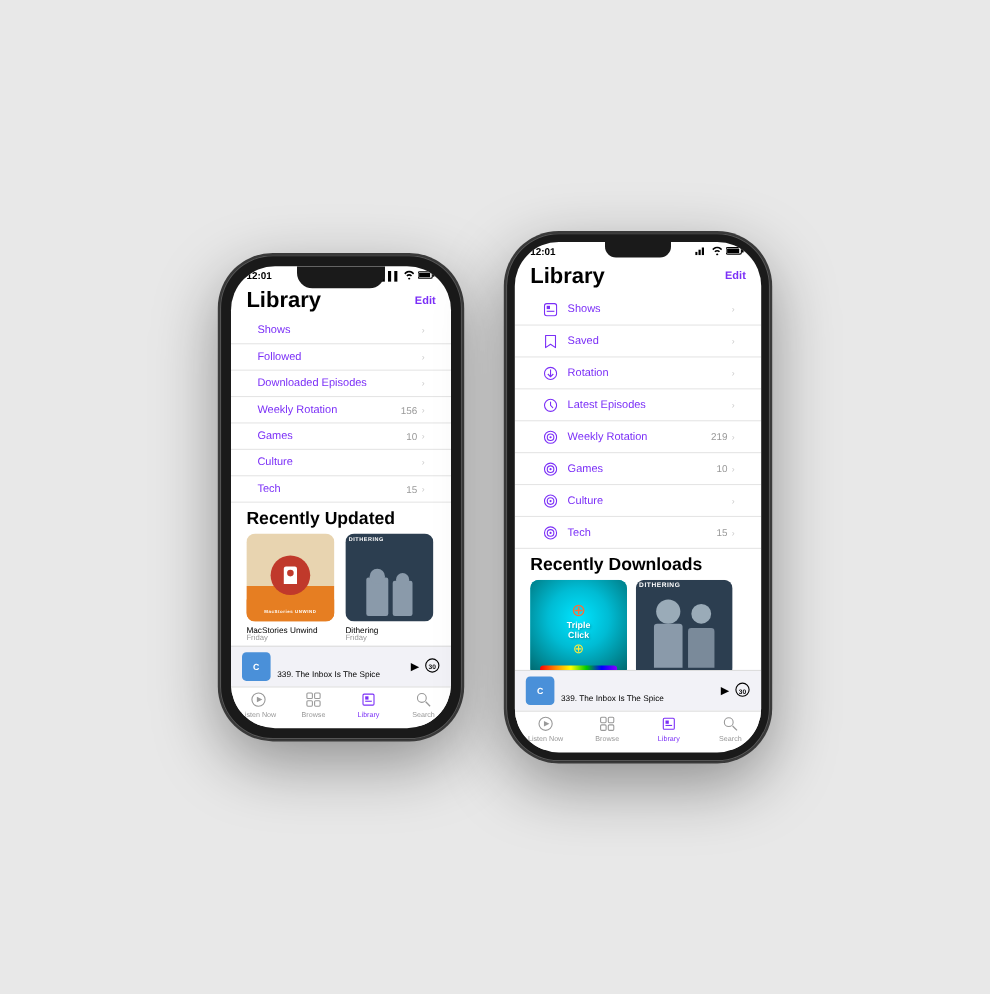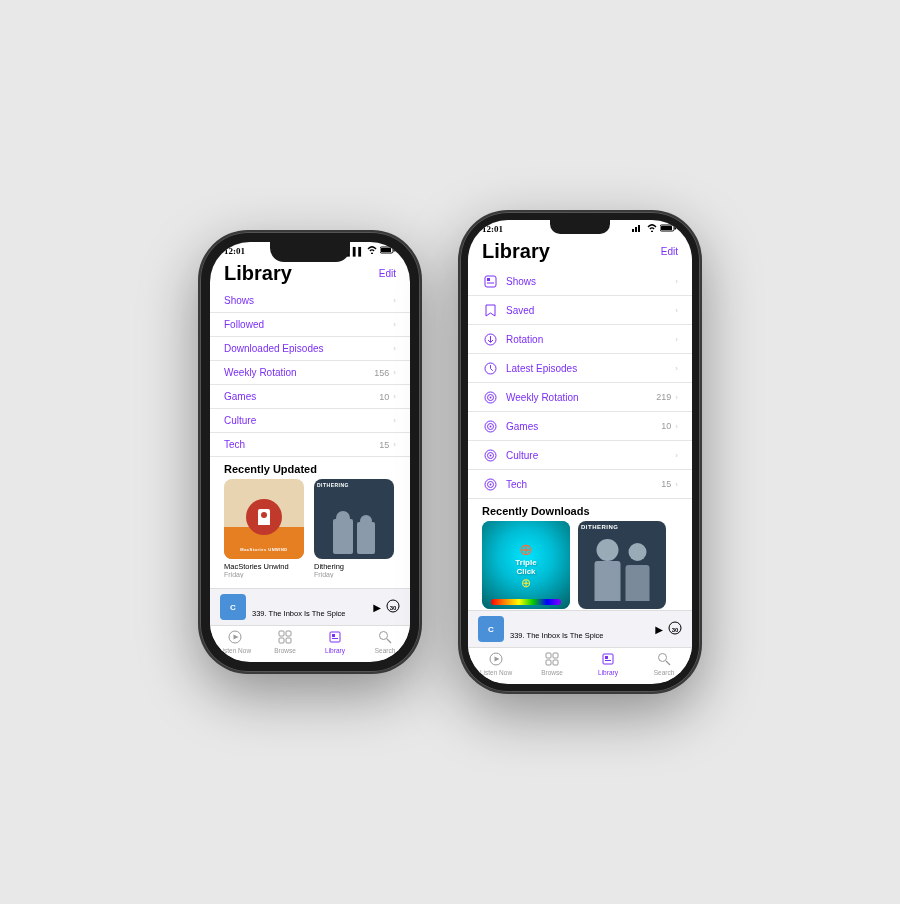--- a/index.html
+++ b/index.html
@@ -106,21 +106,20 @@
     
     .status-bar {
       display: flex;
       justify-content: space-between;
       padding: 4px 14px 2px;
       font-size: 8px;
       font-weight: 600;
       color: #000;
       position: relative;
       z-index: 5;
-      font-family: Liberation Serif, serif;
     }
     .status-bar .time { font-size: 9px; font-weight: 700; }
     .status-icons { display: flex; gap: 3px; align-items: center; }
 
     
     .screen-content {
       height: calc(100% - 18px);
       display: flex;
       flex-direction: column;
       overflow: hidden;
@@ -133,33 +132,33 @@
       padding: 4px 14px 4px;
     }
     .library-title {
       font-size: 20px;
       font-weight: 800;
       color: #000;
     }
     .edit-btn {
       font-size: 10px;
       color: #7b2ff7;
-      font-weight: 400;
+      font-weight: 700;
       text-align: right;
     }
 
     
     .list-section {
       flex: 1;
       overflow: hidden;
     }
     .list-item {
       display: flex;
       align-items: center;
-      padding: 6px 14px;
+      padding: 6px 24px;
       border-bottom: 0.5px solid #e5e5e5;
     }
     .list-item-icon {
       width: 16px;
       height: 16px;
       margin-right: 8px;
       color: #7b2ff7;
       display: flex;
       align-items: center;
       justify-content: center;
@@ -176,21 +175,21 @@
       color: #999;
       margin-right: 4px;
     }
     .list-item-chevron {
       font-size: 8px;
       color: #ccc;
     }
 
     
     .section-header {
-      font-size: 11px;
+      font-size: 16px;
       font-weight: 700;
       color: #000;
       padding: 6px 14px 4px;
     }
     .podcast-grid {
       display: flex;
       gap: 8px;
       padding: 0 14px;
       overflow: hidden;
     }

